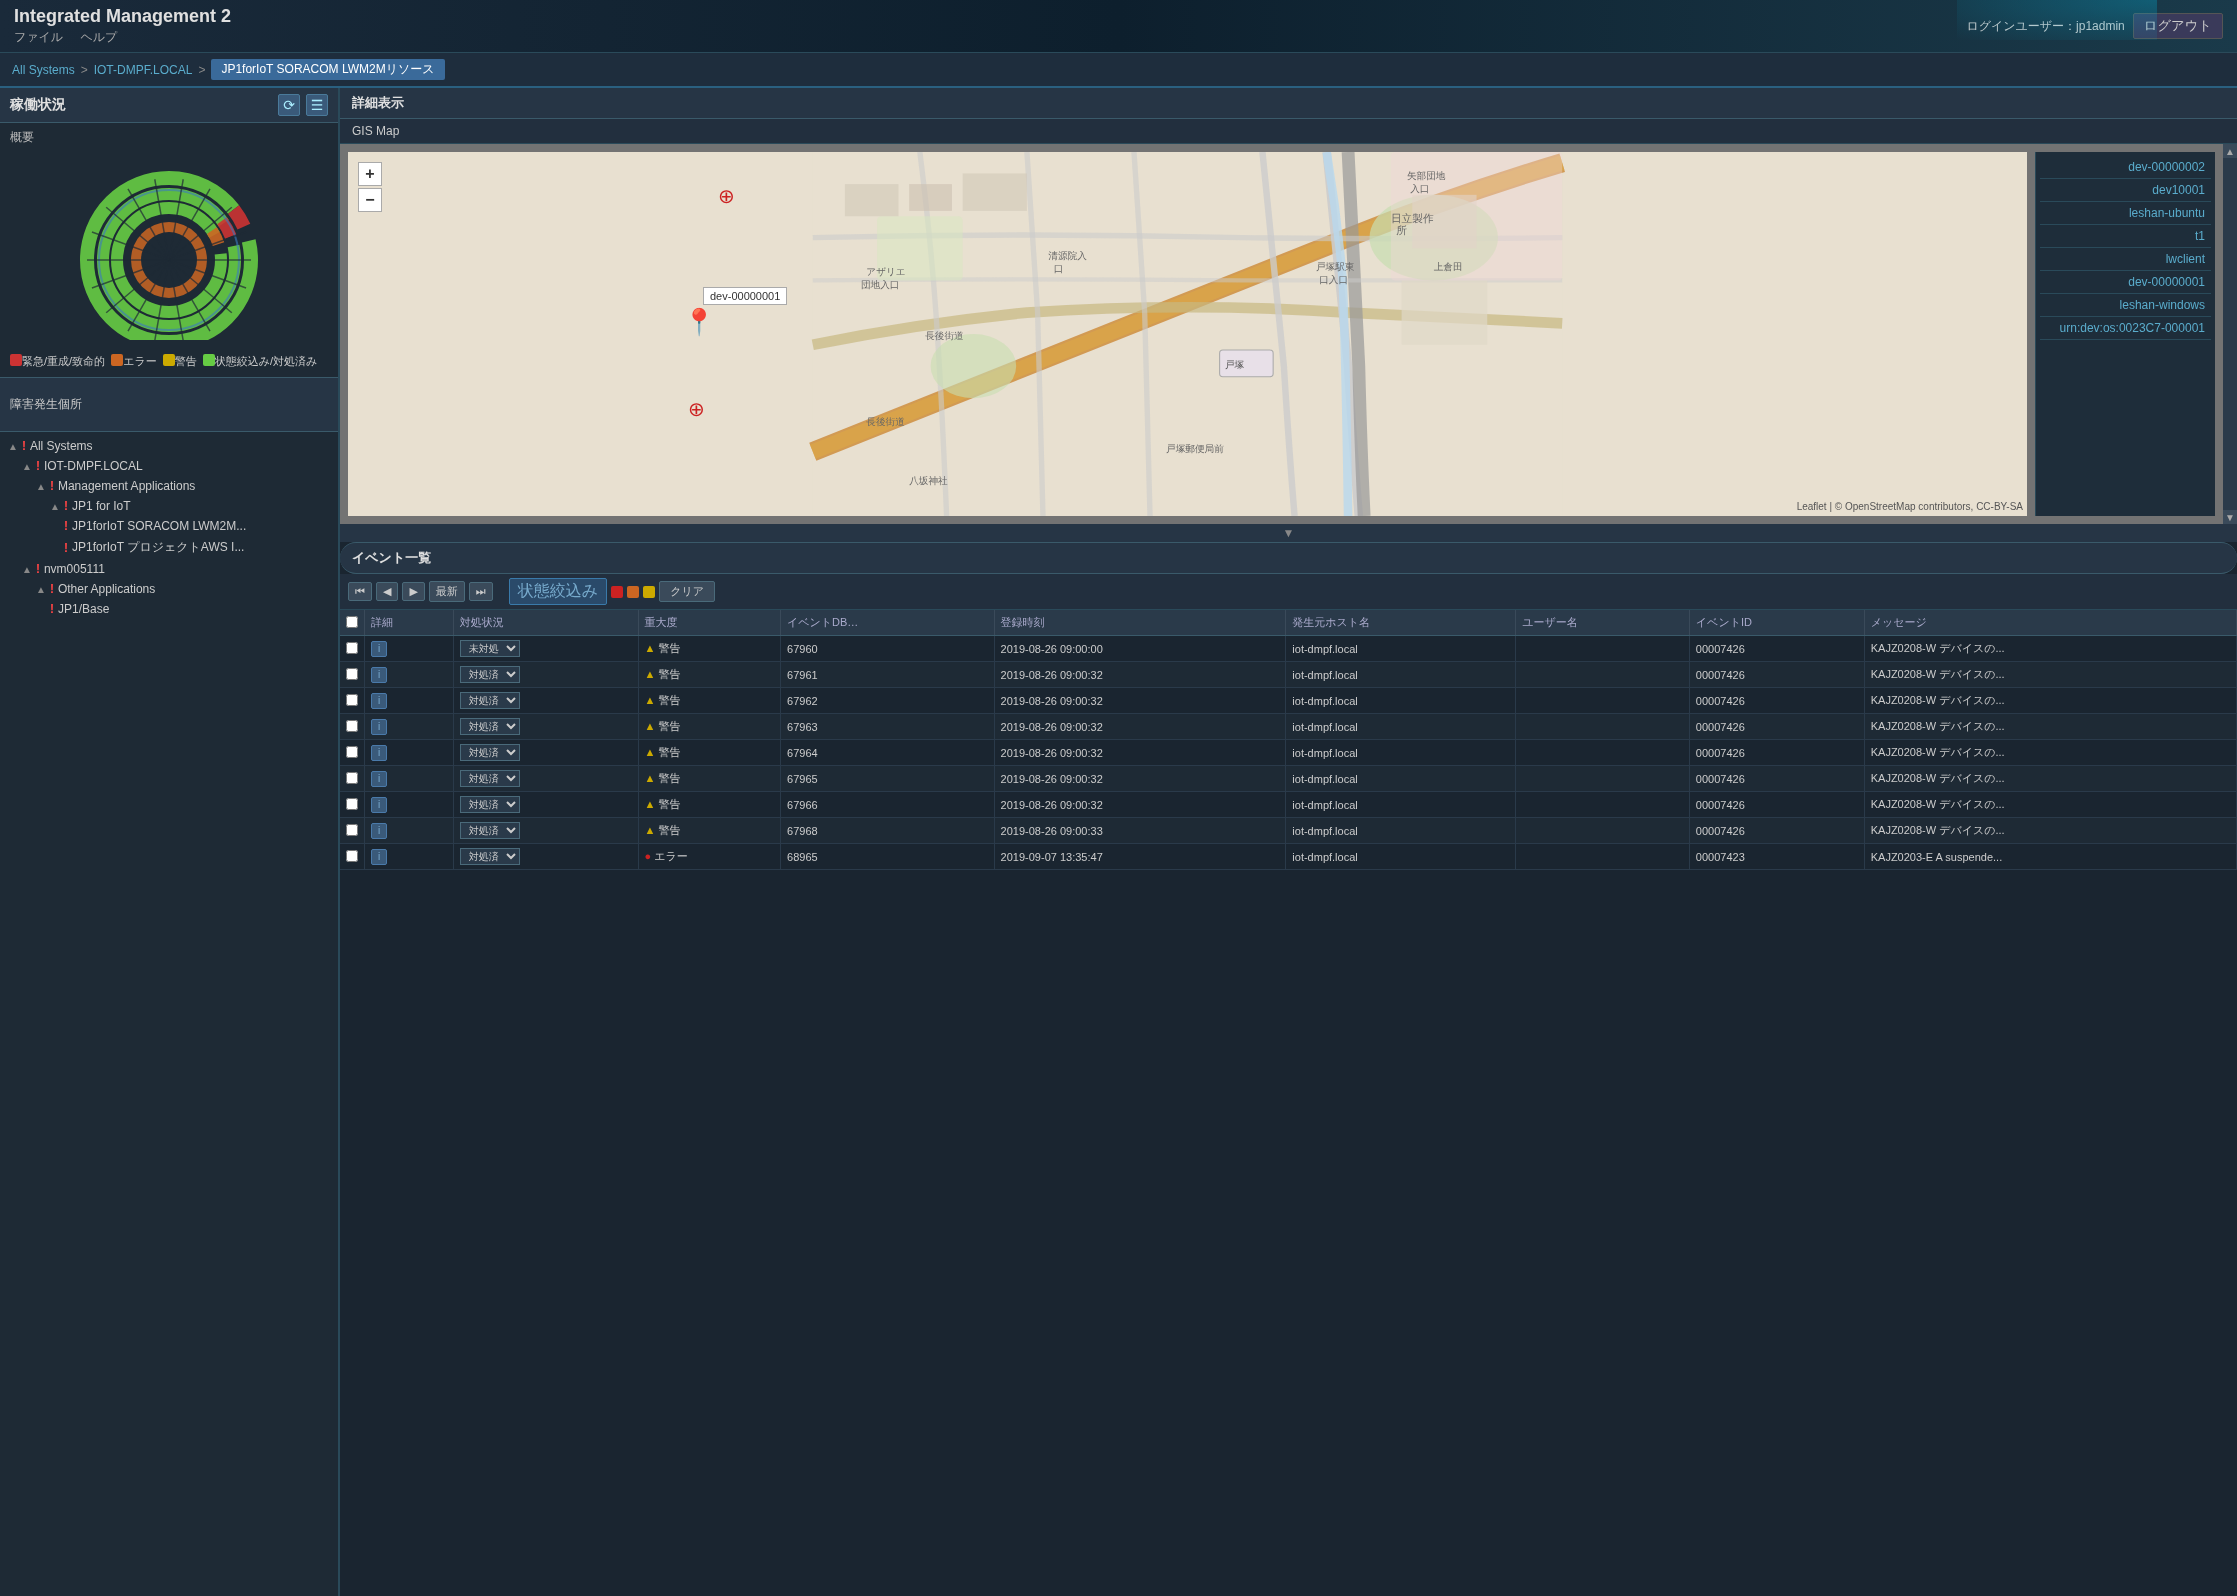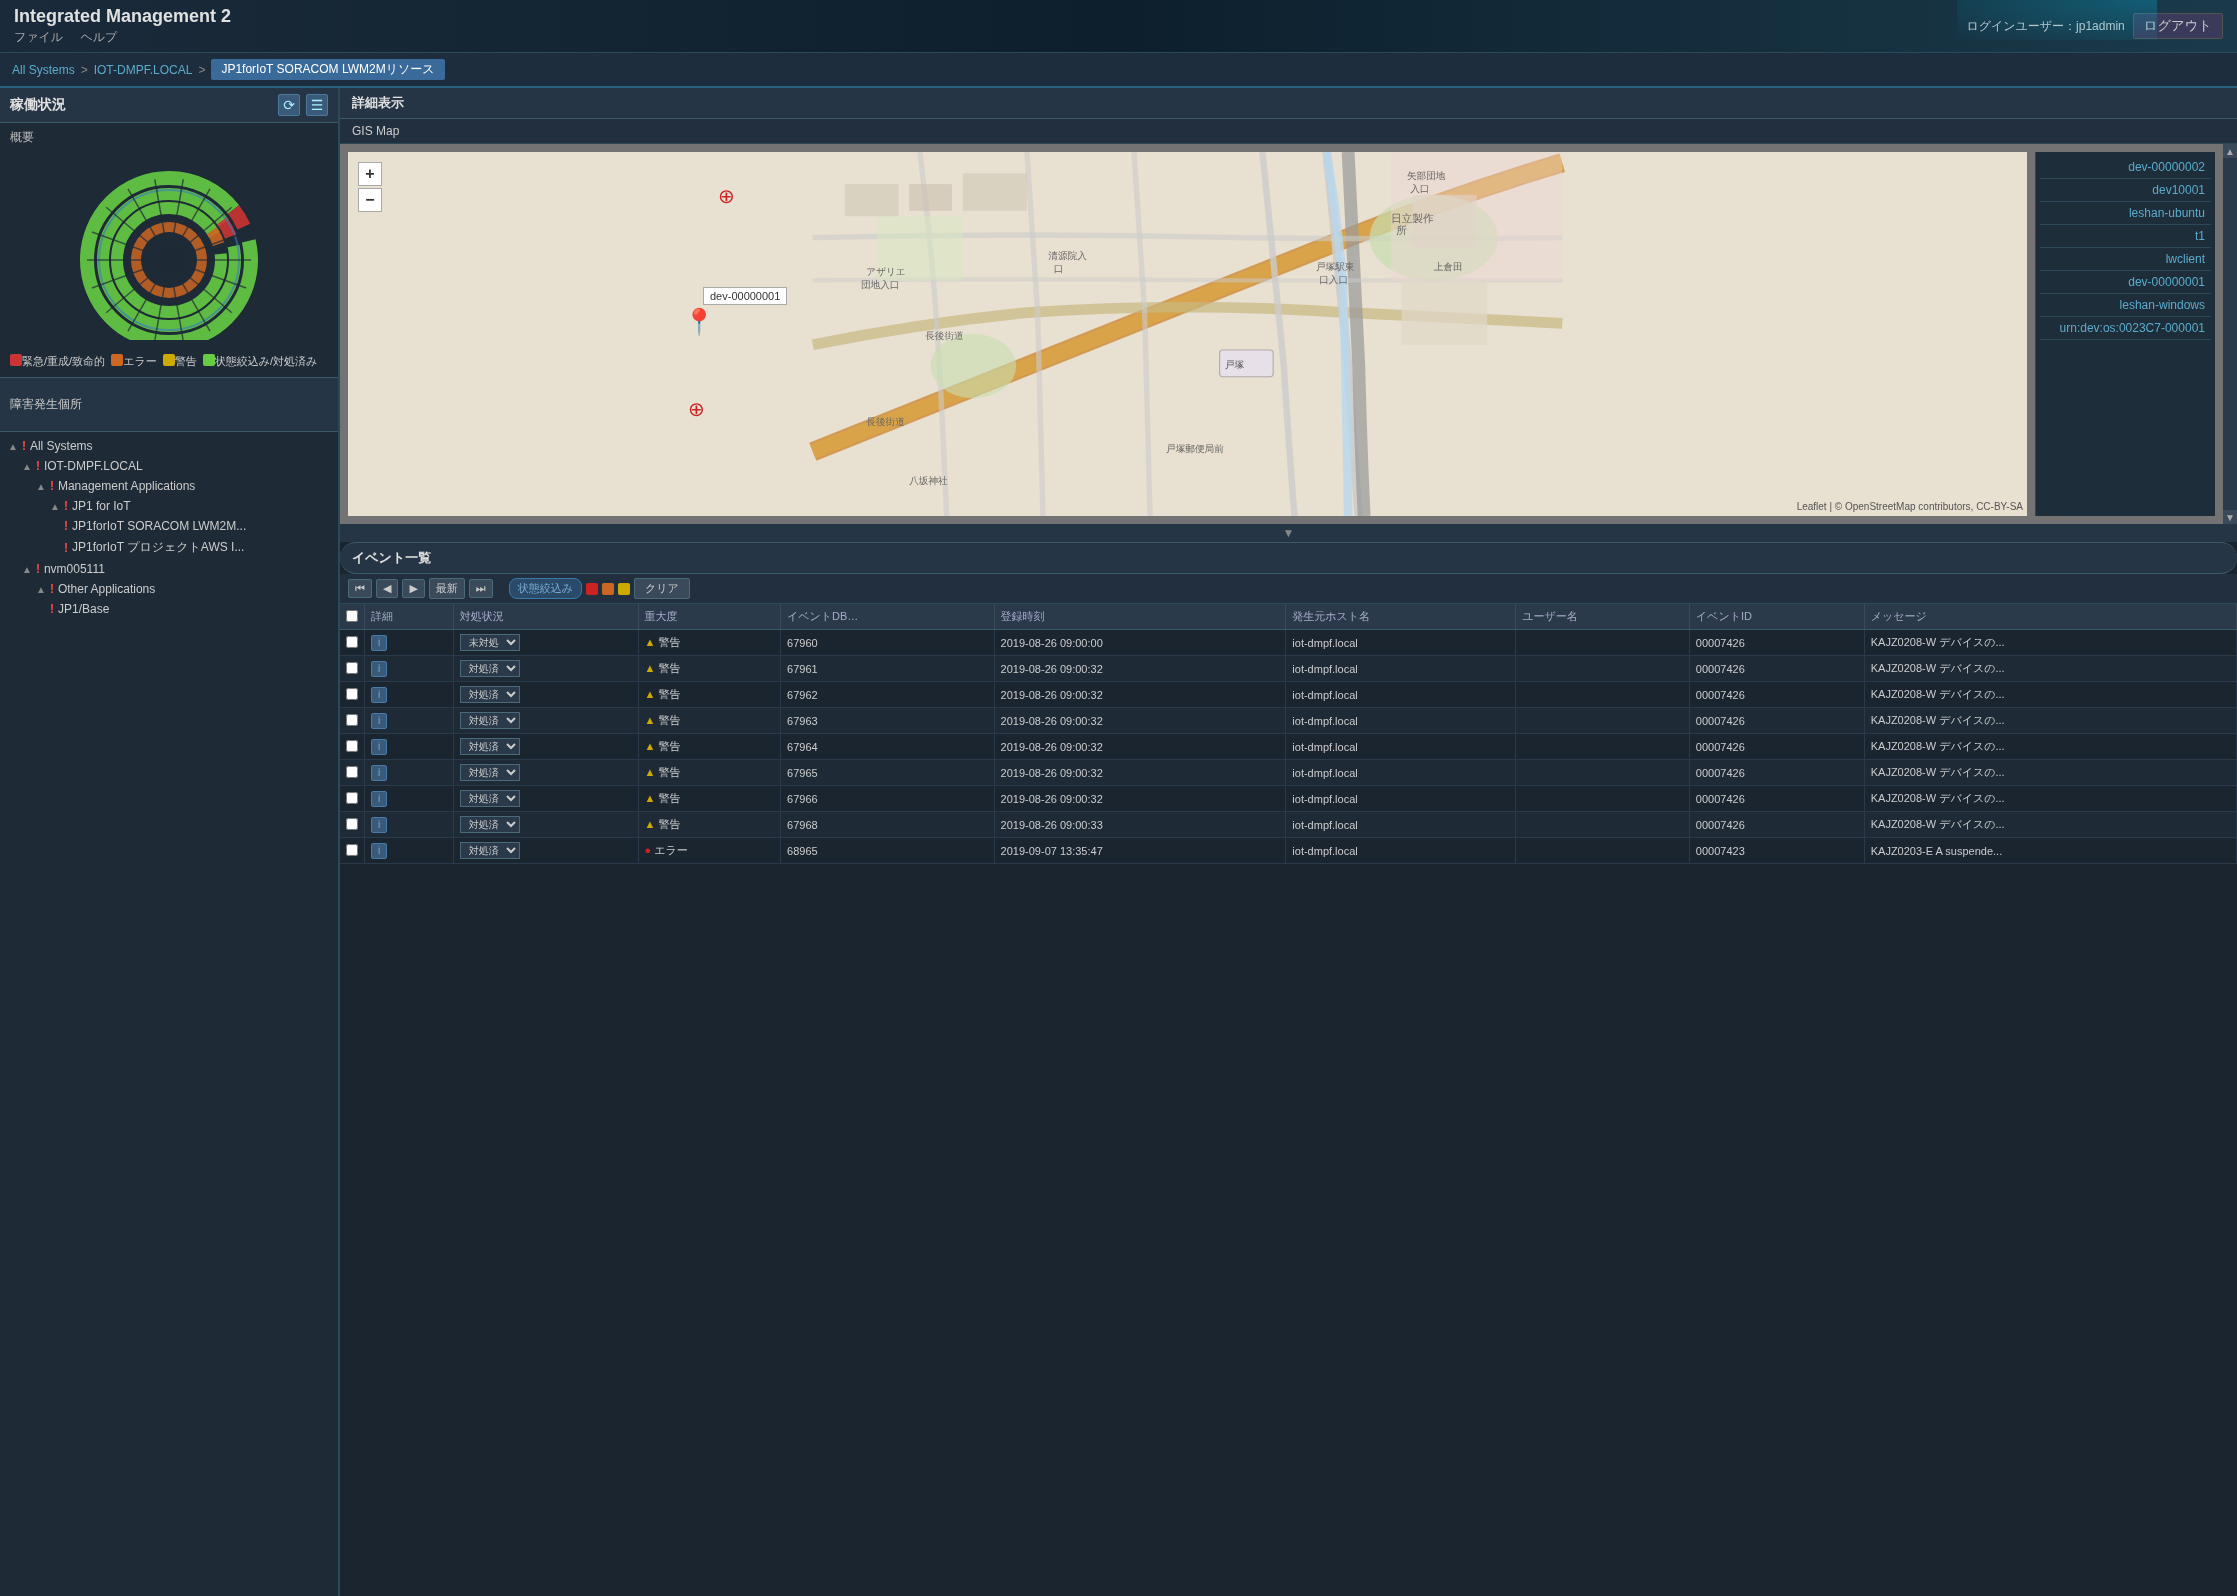--- a/index.html
+++ b/index.html
@@ -297,22 +297,22 @@
       cursor: pointer;
       font-size: 11px;
       border-radius: 2px;
     }
     .filter-btn {
       background: #2a4a6a;
       border: 1px solid #3a7aaa;
       color: #7ac;
       padding: 2px 8px;
       cursor: pointer;
-      font-size: 11px;
-      border-radius: 8px;
+      font-size: 16px;
+      border-radius: 2px;
     }
     .status-dot { width: 12px; height: 12px; border-radius: 2px; display: inline-block; cursor: pointer; }
     .dot-red { background: #cc2222; }
     .dot-orange { background: #cc6622; }
     .dot-yellow { background: #ccaa00; }
     .clear-btn {
       background: #3a4a5a;
       border: 1px solid #4a6a7a;
       color: #ccc;
       padding: 2px 10px;

